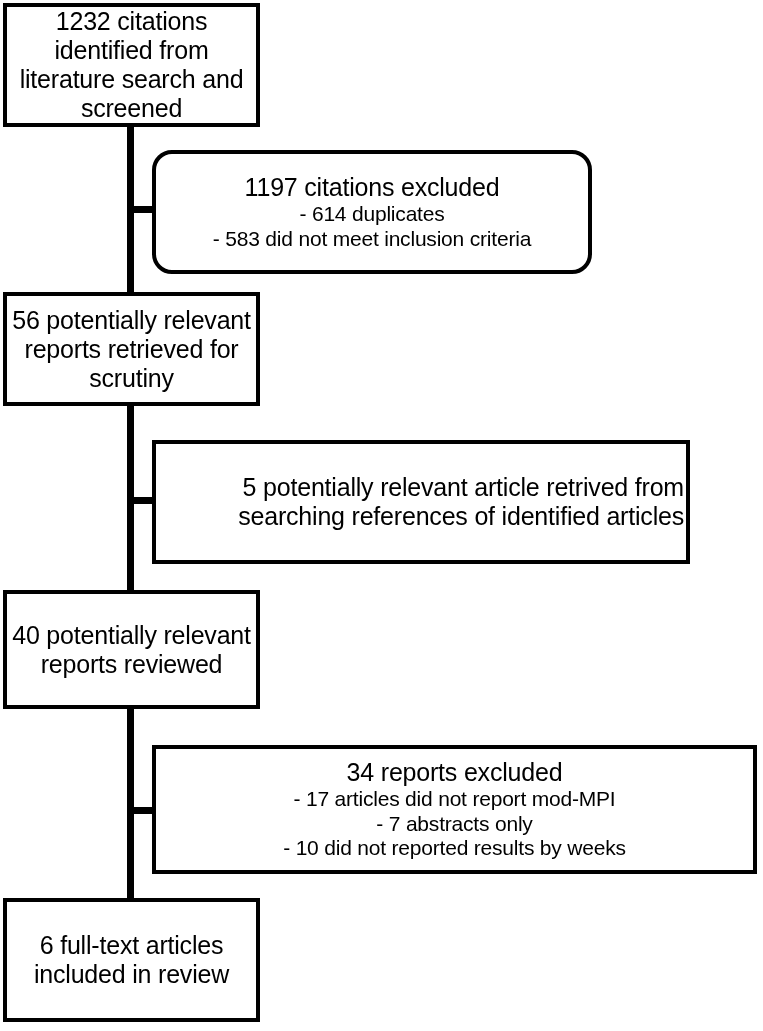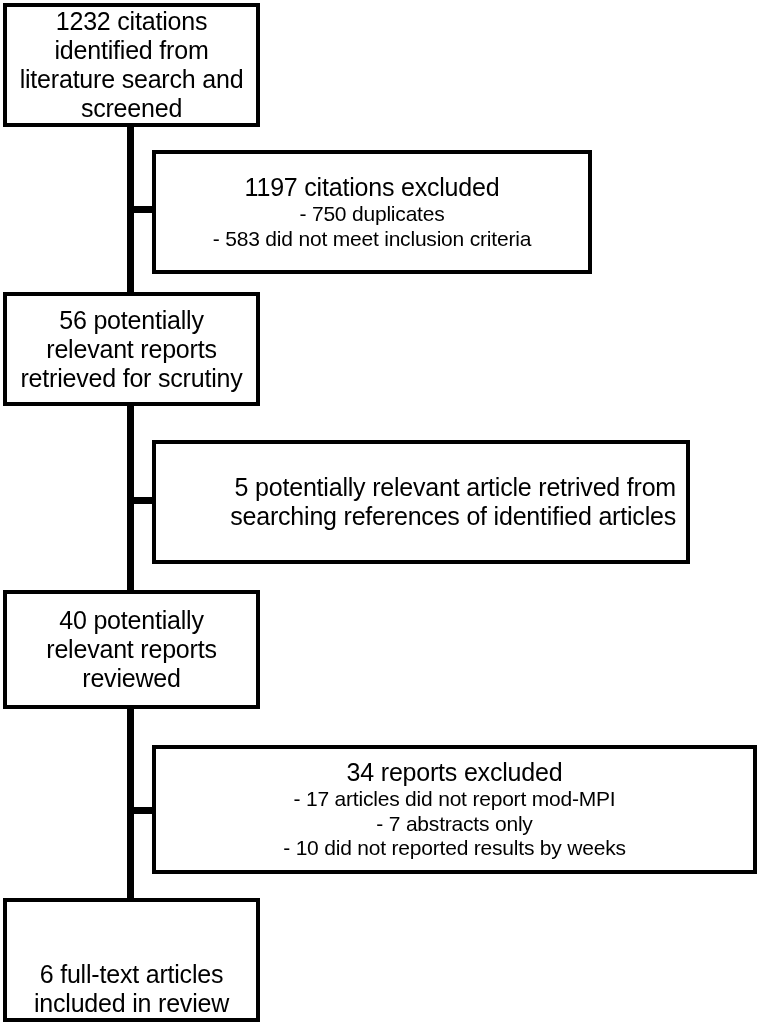--- a/index.html
+++ b/index.html
@@ -26,21 +26,21 @@
     background: #ffffff;
     display: flex;
     align-items: center;
     justify-content: center;
     text-align: center;
     z-index: 3;
   }
   .node-text {
     display: block;
     width: 100%;
-    padding: 0 10px;
+    padding: 0 2px;
     box-sizing: border-box;
     line-height: 1.16;
     letter-spacing: -0.2px;
   }
   .node-text .headline {
     display: block;
     white-space: pre-line;
   }
   .node-text .sub {
     display: block;
@@ -102,29 +102,29 @@
 relevant reports
 retrieved for scrutiny</span>
   </div>
 
   <div class="node main" style="left:3px; top:590px; width:257px; height:119px;">
     <span class="node-text">40 potentially
 relevant reports
 reviewed</span>
   </div>
 
-  <div class="node main" style="left:3px; top:898px; width:257px; height:124px;align-items:flex-end;">
+  <div class="node main" style="left:3px; top:898px; width:257px; height:124px;">
     <span class="node-text">6 full-text articles
 included in review</span>
   </div>
 
-  <div class="node side" style="left:152px; top:150px; width:440px; height:124px;">
+  <div class="node side" style="left:152px; top:150px; width:440px; height:124px;border-radius:20px;">
     <span class="node-text">
       <span class="headline">1197 citations excluded</span>
-      <span class="sub">- 750 duplicates
+      <span class="sub">- 614 duplicates
 - 583 did not meet inclusion criteria</span>
     </span>
   </div>
 
   <div class="node side plain" style="left:152px; top:440px; width:538px; height:124px;text-align:right;">
     <span class="node-text">
       <span class="headline">5 potentially relevant article retrived from
 searching references of identified articles</span>
     </span>
   </div>

